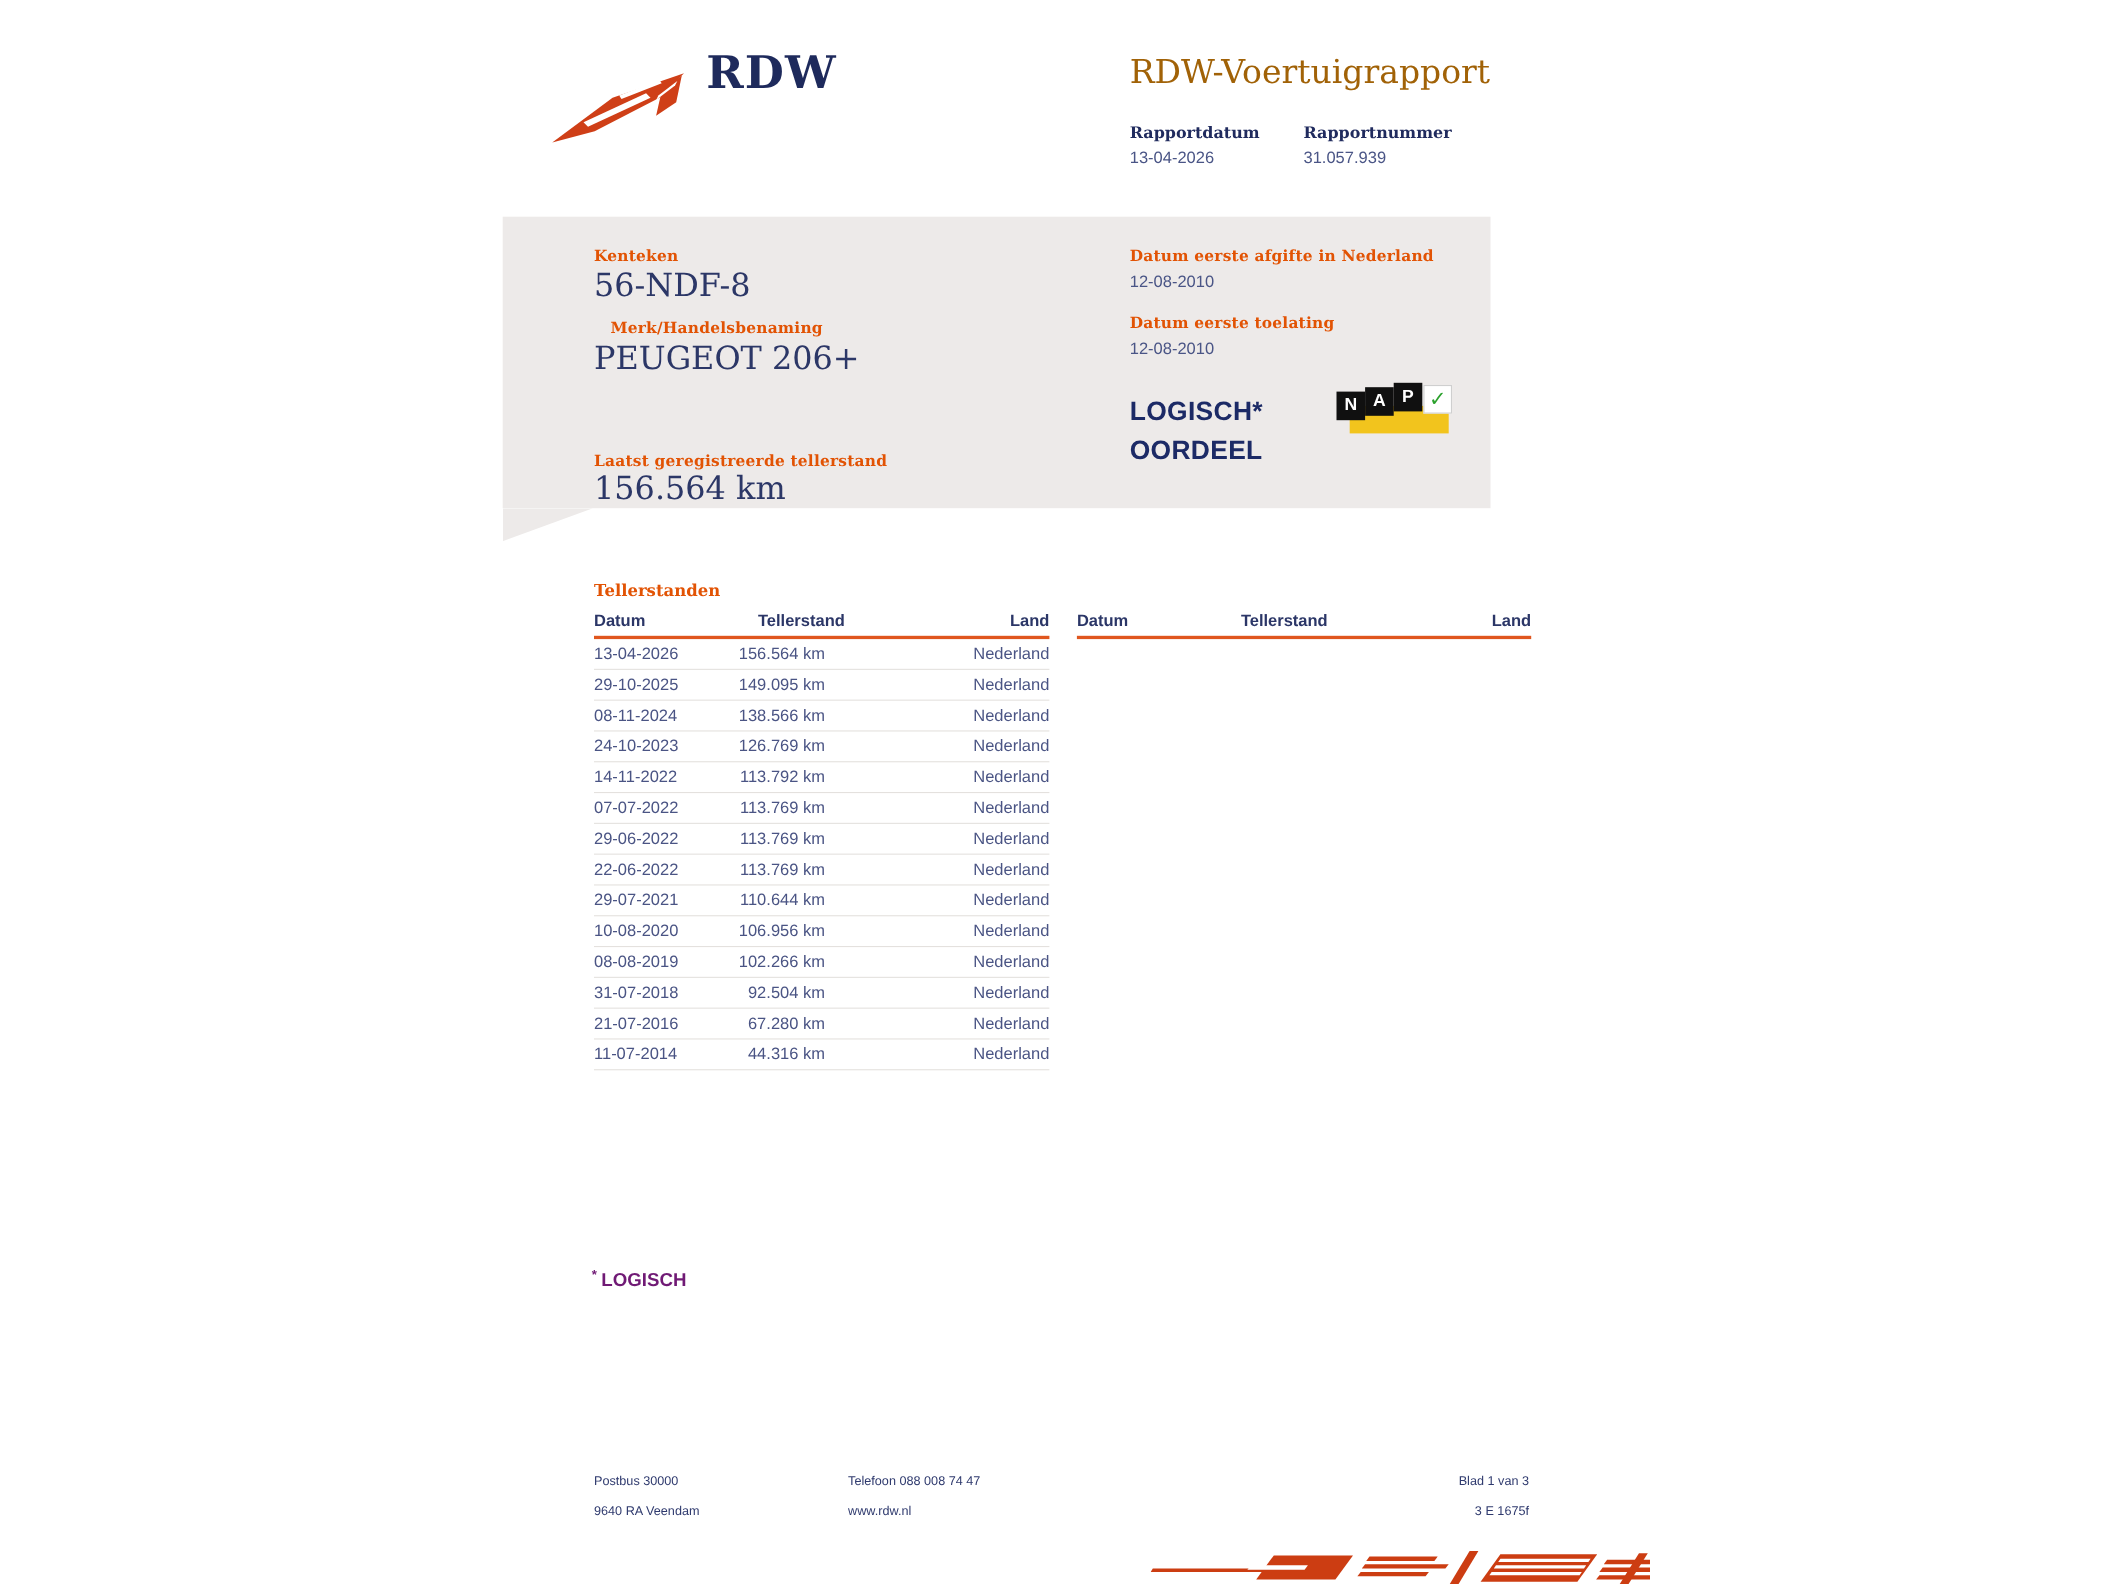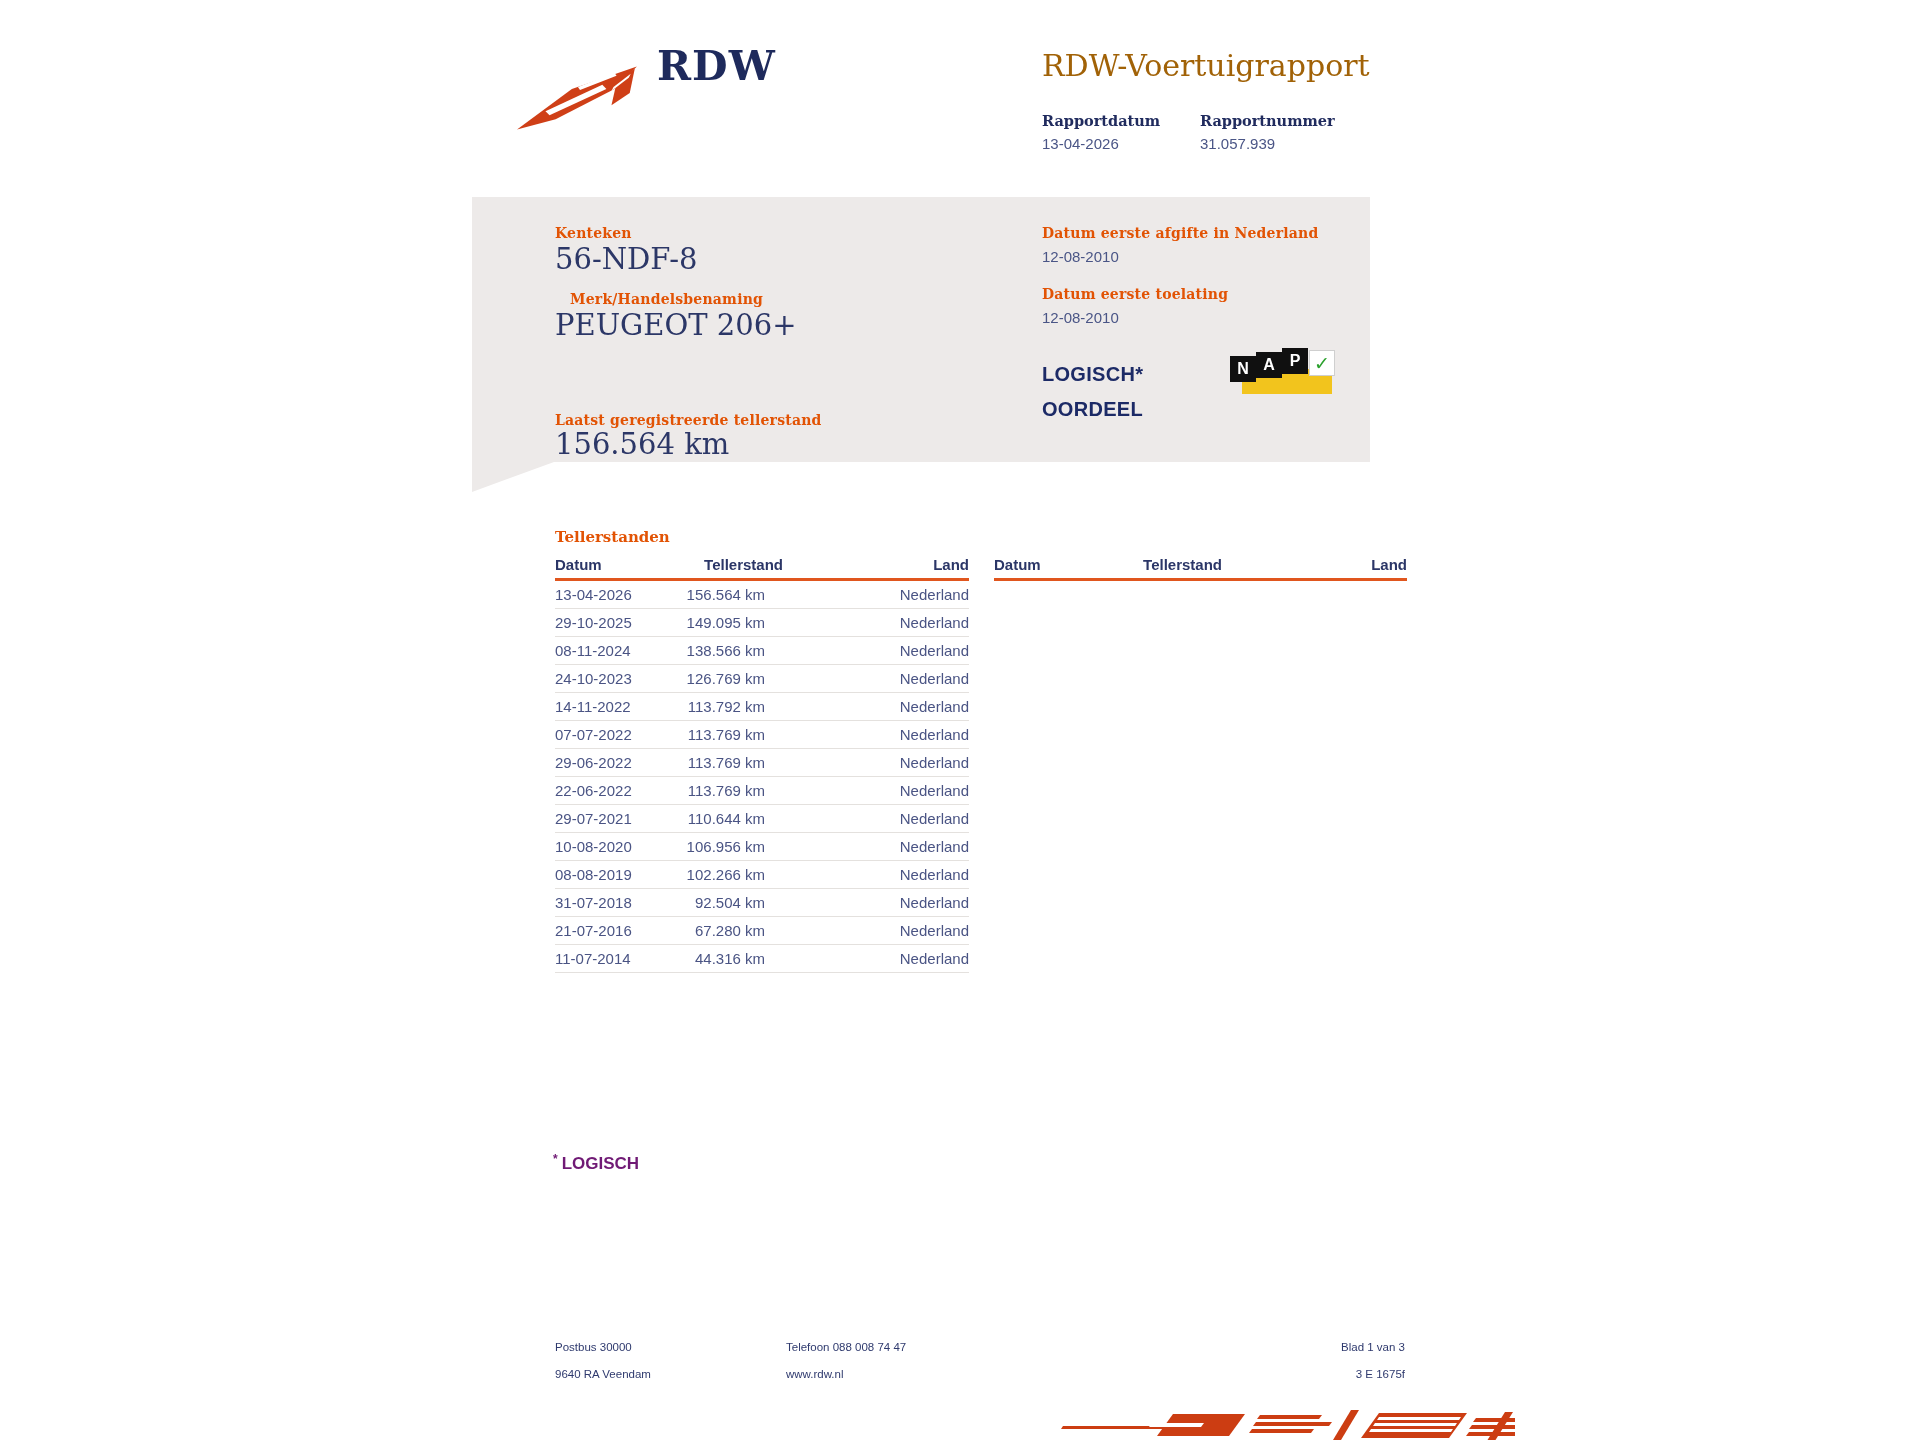--- a/index.html
+++ b/index.html
@@ -1,39 +1,39 @@
 <!DOCTYPE html>
 <html><head>
 <meta charset="utf-8">
 <style>
   * { margin:0; padding:0; box-sizing:border-box; }
   html,body { background:#ffffff; }
   body { width:1920px; height:1440px; font-family:"Liberation Sans","DejaVu Sans",sans-serif; }
-  .page { position:absolute; left:15px; top:0; width:1859px; height:1440px; background:#ffffff; overflow:hidden; }
+  .page { position:absolute; left:0; top:0; width:1859px; height:1440px; background:#ffffff; overflow:hidden; }
 
   
   .swoosh { position:absolute; left:500px; top:58px; width:132px; height:74px; }
   .wordmark { position:absolute; left:642px; top:42px; font-family:"DejaVu Serif","Liberation Serif",serif;
               font-weight:700; font-size:41px; color:#1e2a5c; letter-spacing:1px; }
   .doc-title { position:absolute; left:1027px; top:48px; font-family:"DejaVu Serif","Liberation Serif",serif;
                font-size:30px; color:#a16207; }
   .meta { position:absolute; left:1027px; top:112px; display:flex; gap:32px; }
   .meta .label { font-family:"DejaVu Serif","Liberation Serif",serif; font-weight:700; font-size:14.5px; color:#202b5e; }
   .meta .value { margin-top:6px; font-size:15px; color:#4a5586; }
   .meta .col1 { width:126px; }
 
   
   .panel { position:absolute; left:457px; top:197px; width:898px; height:265px; background:#edeae9; }
   .panel-tail { position:absolute; left:457px; top:462px; width:82px; height:30px; background:#edeae9;
                 clip-path:polygon(0 0,100% 0,0 100%); }
   .p-label { position:absolute; font-family:"DejaVu Serif","Liberation Serif",serif; font-weight:700;
              font-size:14px; color:#e25304; letter-spacing:.2px; }
   .p-big { position:absolute; font-family:"DejaVu Serif","Liberation Serif",serif; font-size:29px; color:#2c3767; }
   .p-val { position:absolute; font-size:15px; color:#4a5586; }
-  .oordeel { position:absolute; left:570px; top:160px; font-weight:700; font-size:20px; line-height:35px;
+  .oordeel { position:absolute; left:570px; top:160px; font-weight:700; font-size:24px; line-height:35px;
              color:#1c2a66; letter-spacing:.3px; }
 
   
   .nap { position:absolute; left:758px; top:150px; width:110px; height:52px; }
   .nap-yellow { position:absolute; left:12px; top:22px; width:90px; height:25px; background:#f2c41d; }
   .nap-tile { position:absolute; width:26px; height:26px; background:#101010; color:#ffffff;
               font-weight:700; font-size:16px; display:flex; align-items:center; justify-content:center; }
   .nap-check { position:absolute; width:26px; height:26px; background:#ffffff; border:1px solid #cfcfcf;
                color:#2ba12d; font-weight:700; font-size:19px; display:flex; align-items:center; justify-content:center; }
 

